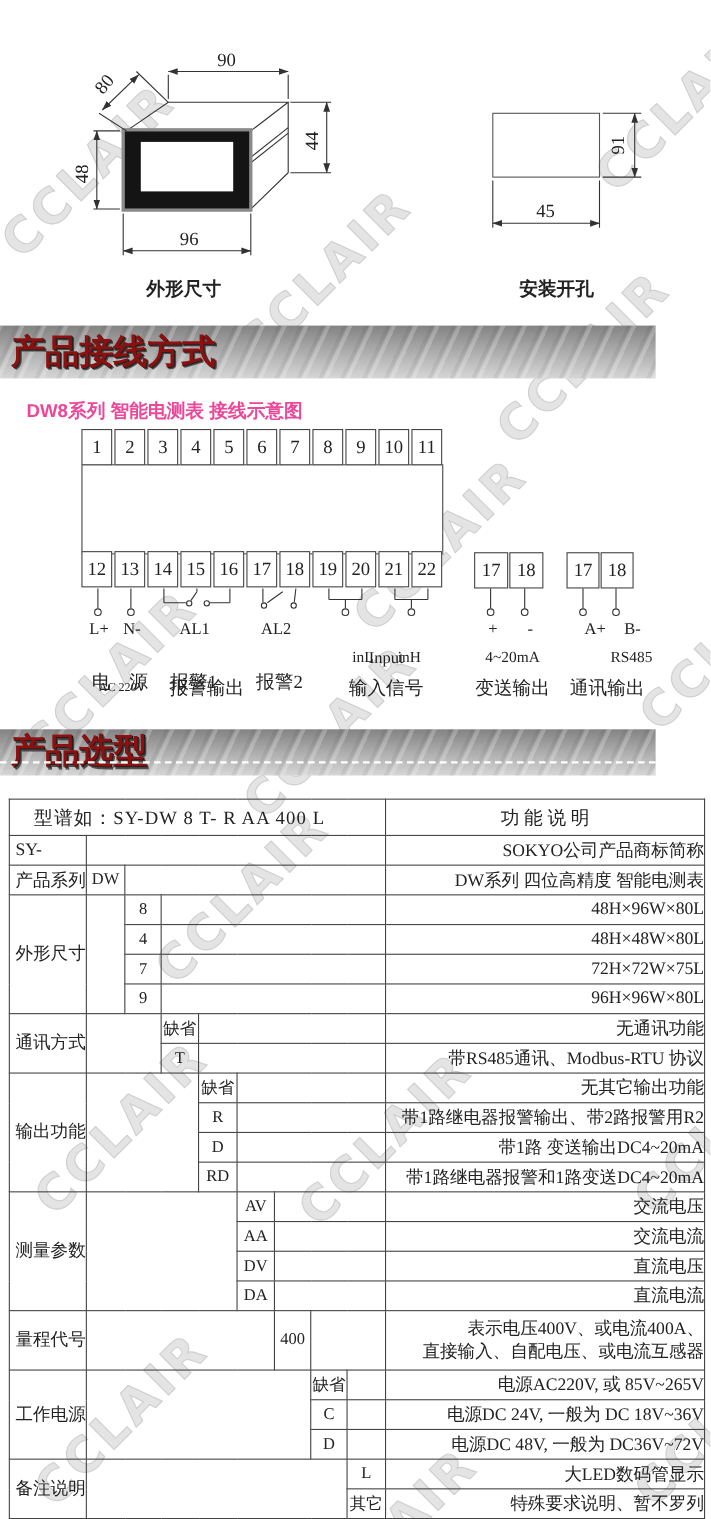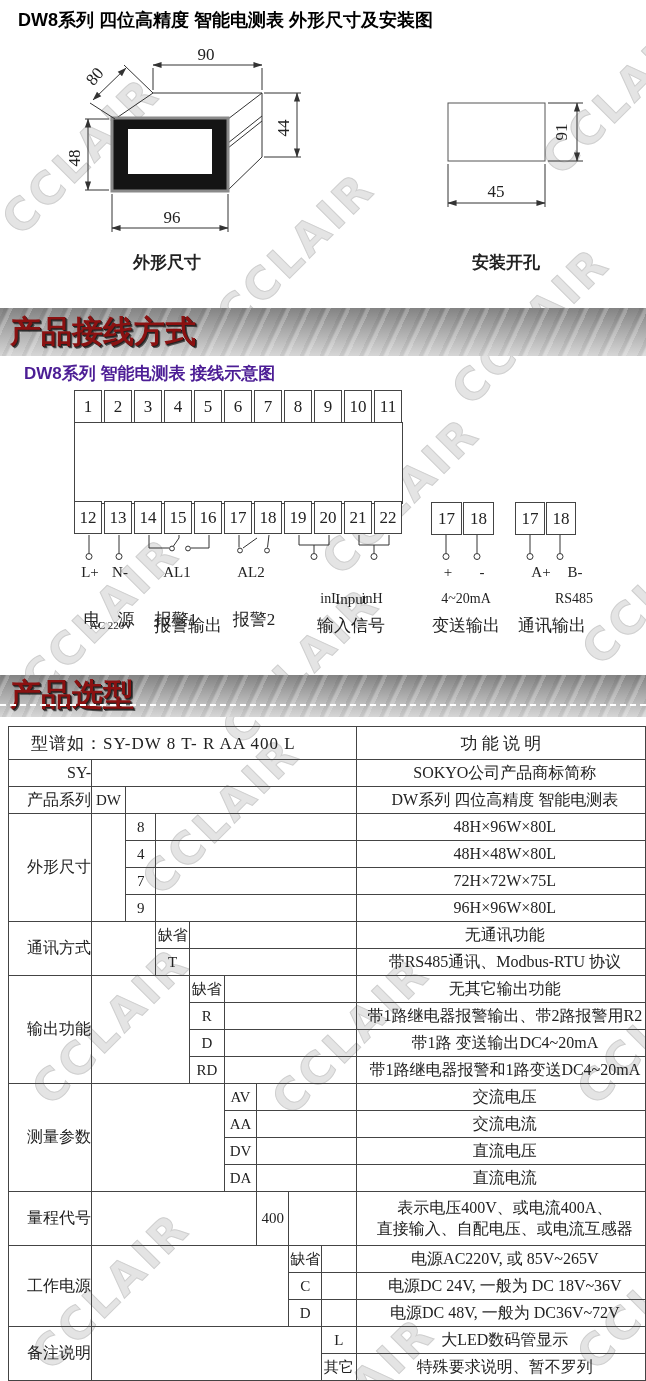--- a/index.html
+++ b/index.html
@@ -7,25 +7,25 @@
          font-family:"Liberation Serif","DejaVu Serif",serif;color:#222;}
   .abs{position:absolute;}
   
   .wm{position:absolute;font-family:"DejaVu Sans",sans-serif;font-weight:bold;font-size:44px;
       letter-spacing:4px;color:rgba(205,205,205,0.55);transform:rotate(-45deg);
       -webkit-text-stroke:1px #cfcfcf;pointer-events:none;white-space:nowrap;}
   
   .doc-title{left:18px;top:8px;font-family:"Liberation Sans","DejaVu Sans",sans-serif;
              font-weight:bold;font-size:18px;color:#000;white-space:nowrap;}
   .sub-title{left:24px;top:362px;font-family:"Liberation Sans","DejaVu Sans",sans-serif;
-             font-weight:bold;font-size:17px;color:#4c1d95;white-space:nowrap;}
-  
-  .banner{left:0;width:646px;background:
+             font-weight:bold;font-size:17px;color:#ec4899;white-space:nowrap;}
+  
+  .banner{left:0;width:596px;background:
       repeating-linear-gradient(295deg,rgba(255,255,255,0.22) 0 3px,rgba(0,0,0,0.06) 5px 8px,rgba(255,255,255,0.0) 8px 18px),
-      linear-gradient(180deg,#838383 0%,#a9a9a9 45%,#d6d6d6 100%); margin-top: 12px;}
+      linear-gradient(180deg,#838383 0%,#a9a9a9 45%,#d6d6d6 100%);}
   .banner-text{font-family:"Liberation Sans","DejaVu Sans",sans-serif;font-weight:bold;
       font-size:31px;color:#8b1111;padding-left:10px;
       text-shadow:2px 2px 0 rgba(40,40,40,0.75),1px 1px 0 rgba(0,0,0,0.9);}
   #banner1{top:296px;height:48px;line-height:48px;}
   #banner2{top:663px;height:42px;line-height:40px;}
   .banner-dash{position:absolute;left:0;top:29px;width:100%;border-top:2px dashed #fff;}
   
   .strip{position:absolute;display:flex;gap:2px;}
   .tcell{box-sizing:border-box;width:28px;height:33px;border:1px solid #444;background:#fff;
          display:flex;align-items:center;justify-content:center;font-size:17px;}
@@ -37,23 +37,23 @@
   .wlab{position:absolute;text-align:center;white-space:nowrap;}
   .r1{top:564px;font-size:15px;}
   .r2{top:608px;font-size:17px;}
   .r2s{top:591px;font-size:14px;}
   .r3{top:614px;font-size:17px;}
   .r3s{top:619px;font-size:11px;}
   
   #seltable{position:absolute;left:8px;top:726px;border-collapse:collapse;table-layout:fixed;
             font-size:16px;}
   #seltable td{border:1px solid #444;padding:0;overflow:hidden;white-space:nowrap;}
-  #seltable .lab{padding-left:18px;text-align:right;}
+  #seltable .lab{padding-left:5px;text-align:left;}
   #seltable .code{text-align:center;font-size:15px;}
-  #seltable .desc{padding-left:8px;text-align:center;}
+  #seltable .desc{padding-left:8px;text-align:right;}
   #seltable .hdr{padding-left:22px;letter-spacing:1px;font-size:17px;}
   #seltable .hdrd{text-align:center;font-size:17px;}
   #seltable tr{height:27px;}
   #seltable tr.hrow{height:33px;}
   #seltable tr.tall{height:54px;}
   svg text{font-family:"Liberation Serif","DejaVu Serif",serif;fill:#222;}
 </style>
 </head>
 <body>
 
@@ -68,21 +68,20 @@
   <div class="wm" style="left:560px;top:560px;">CCLAIR</div>
   <div class="wm" style="left:200px;top:640px;">CCLAIR</div>
   <div class="wm" style="left:120px;top:790px;">CCLAIR</div>
   <div class="wm" style="left:10px;top:1000px;">CCLAIR</div>
   <div class="wm" style="left:250px;top:1010px;">CCLAIR</div>
   <div class="wm" style="left:555px;top:1000px;">CCLAIR</div>
   <div class="wm" style="left:10px;top:1265px;">CCLAIR</div>
   <div class="wm" style="left:255px;top:1370px;">CCLAIR</div>
   <div class="wm" style="left:555px;top:1265px;">CCLAIR</div>
 
-  <div class="abs doc-title">DW8系列 四位高精度 智能电测表 外形尺寸及安装图</div>
 
   <svg class="abs" style="left:0;top:40px;" width="646" height="250">
     <defs>
       <marker id="arr" viewBox="0 0 10 10" refX="9.5" refY="5" markerWidth="9" markerHeight="9" orient="auto-start-reverse">
         <path d="M0,1.6 L10,5 L0,8.4 z" fill="#333"></path>
       </marker>
     </defs>
     <g stroke="#333" stroke-width="1" fill="none">
 
       <path d="M115,79 L153,53 L262,53 L228,79"></path>

